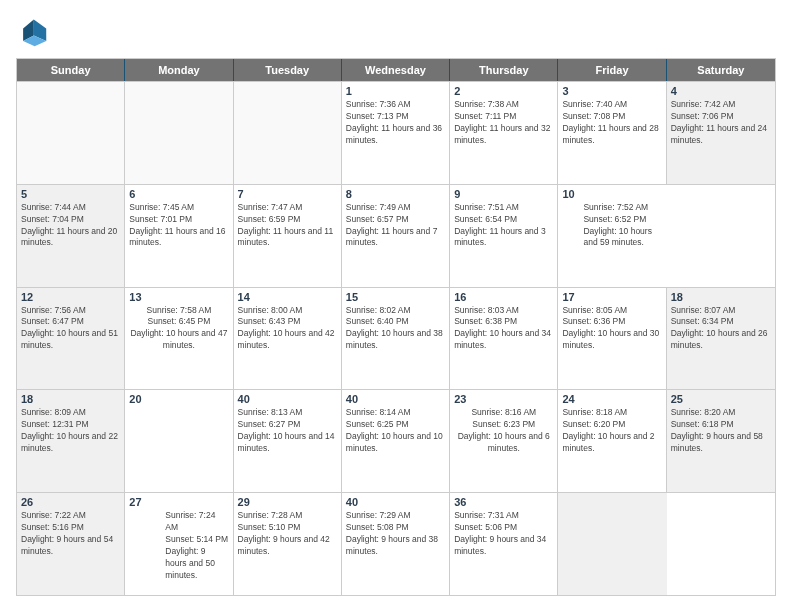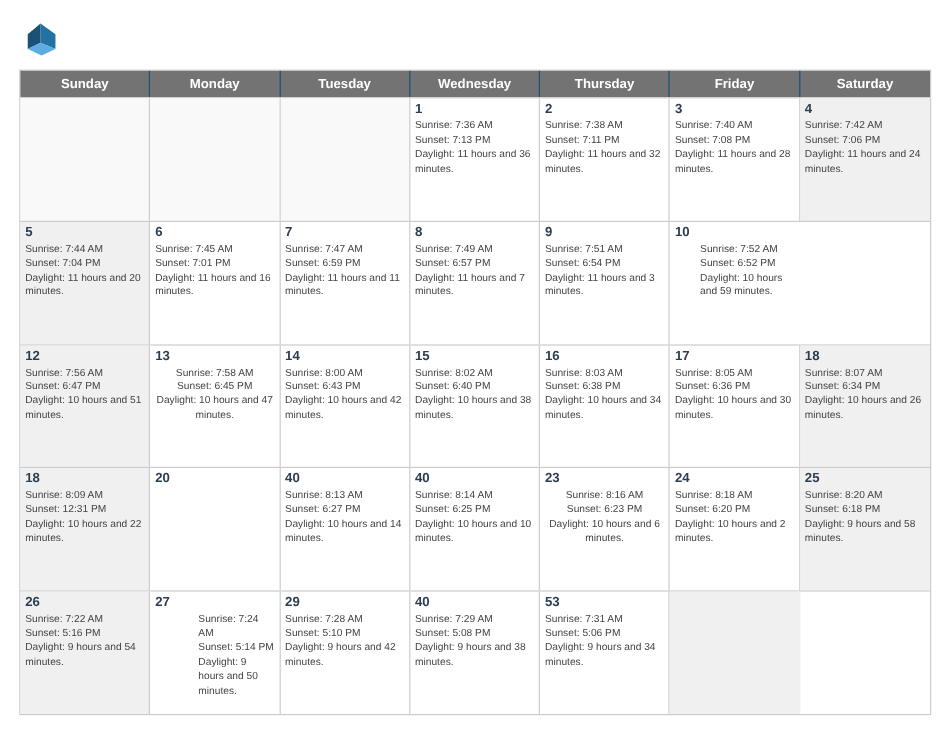--- a/index.html
+++ b/index.html
@@ -310,21 +310,21 @@
 Sunset: 5:10 PM
 Daylight: 9 hours and 42 minutes.</div>
           </div>
           <div class="cal-cell">
             <div class="day-number">40</div>
             <div class="day-info" style="white-space: pre-line;">Sunrise: 7:29 AM
 Sunset: 5:08 PM
 Daylight: 9 hours and 38 minutes.</div>
           </div>
           <div class="cal-cell">
-            <div class="day-number">53</div>
+            <div class="day-number">36</div>
             <div class="day-info" style="white-space: pre-line;">Sunrise: 7:31 AM
 Sunset: 5:06 PM
 Daylight: 9 hours and 34 minutes.</div>
           </div>
           <div class="cal-cell empty shaded"></div>
         </div>
       </div>
   </div>
 </div>
 

